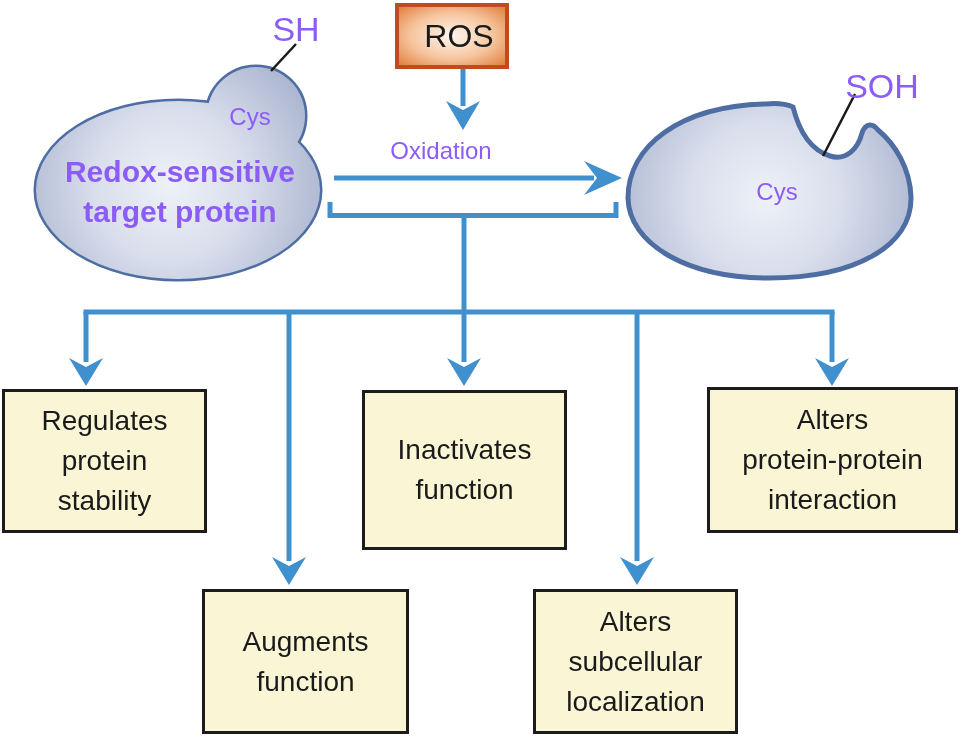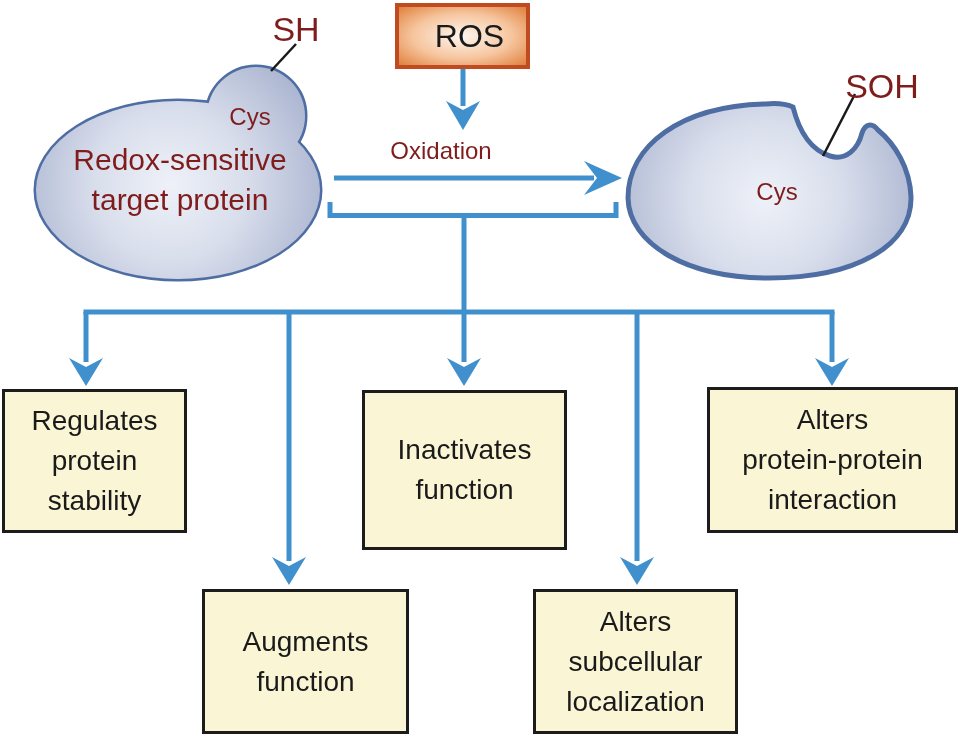--- a/index.html
+++ b/index.html
@@ -11,47 +11,47 @@
     color:#1a1a1a;
     overflow:hidden;
   }
   .layer{position:absolute;left:0;top:0;width:961px;height:737px;}
   .lbl{
     position:absolute;
     transform:translate(-50%,-50%);
     white-space:pre-line;
     text-align:center;
     line-height:1.18;
-    color:#7f1d1d;
+    color:#8b5cf6;
   }
   .lbl-main{font-size:24px;}
   .lbl-mod{font-size:34px;}
   .protein-name{font-size:30px;line-height:40px;}
   .ros-box{
     position:absolute;
-    left:395px;top:3px;width:135px;height:66px;
+    left:395px;top:3px;width:114px;height:66px;
     box-sizing:border-box;
     border:4px solid #c14b20;
     background:radial-gradient(ellipse at 50% 50%, #fef6ef 0%, #f6c59e 55%, #e0803d 100%);
     display:flex;align-items:center;justify-content:center;
     font-size:32px;
     padding-left:14px;
   }
   .outcome{
     position:absolute;
     box-sizing:border-box;
     border:3px solid #1c1c1c;
     background:#faf5d5;
     display:flex;align-items:center;justify-content:center;
     text-align:center;
     font-size:28px;
     line-height:40px;
     white-space:pre-line;
   }
-  .ob1{left:2px;  top:389px;width:185px;height:144px;}
+  .ob1{left:2px;  top:389px;width:205px;height:144px;}
   .ob2{left:183px;top:589px;width:207px;height:145px;margin-left:19px;}
   .ob3{left:362px;top:390px;width:205px;height:160px;}
   .ob4{left:533px;top:589px;width:205px;height:145px;}
   .ob5{left:707px;top:387px;width:251px;height:146px;}
 </style>
 </head>
 <body>
 
 <div class="canvas">
 
@@ -123,21 +123,21 @@
       <path d="M 815 358 L 832 386 L 849 358 L 832 367 Z" stroke="none"></path>
     </g>
   </svg>
 
   <div class="ros-box">
     <span>ROS</span>
   </div>
 
   <div class="lbl lbl-mod" style="left:296px;top:29px;">SH</div>
   <div class="lbl lbl-main" style="left:250px;top:117px;">Cys</div>
-  <div class="lbl protein-name" style="left:180px;top:180px;">Redox-sensitive
+  <div class="lbl protein-name" style="left:180px;top:192px;font-weight:bold;">Redox-sensitive
 target protein</div>
   <div class="lbl lbl-main" style="left:441px;top:151px;">Oxidation</div>
   <div class="lbl lbl-mod" style="left:882px;top:86px;">SOH</div>
   <div class="lbl lbl-main" style="left:777px;top:192px;">Cys</div>
 
   <div class="outcome ob1">
     <span>Regulates
 protein
 stability</span>
   </div>

